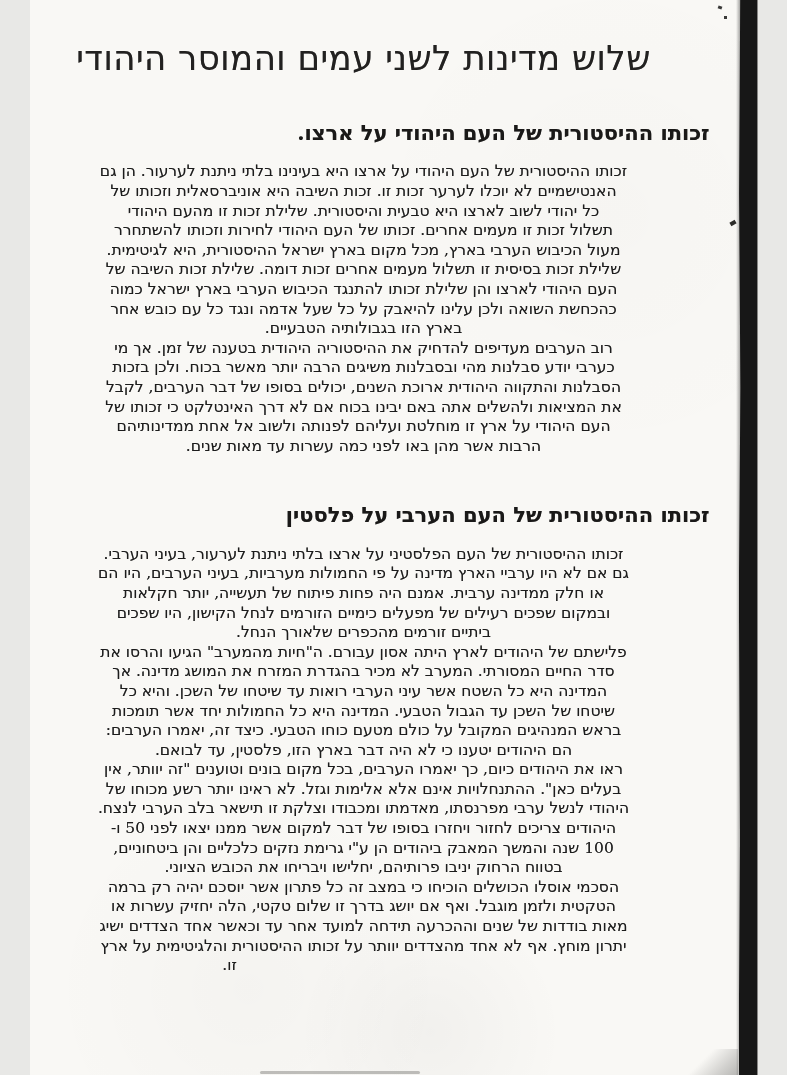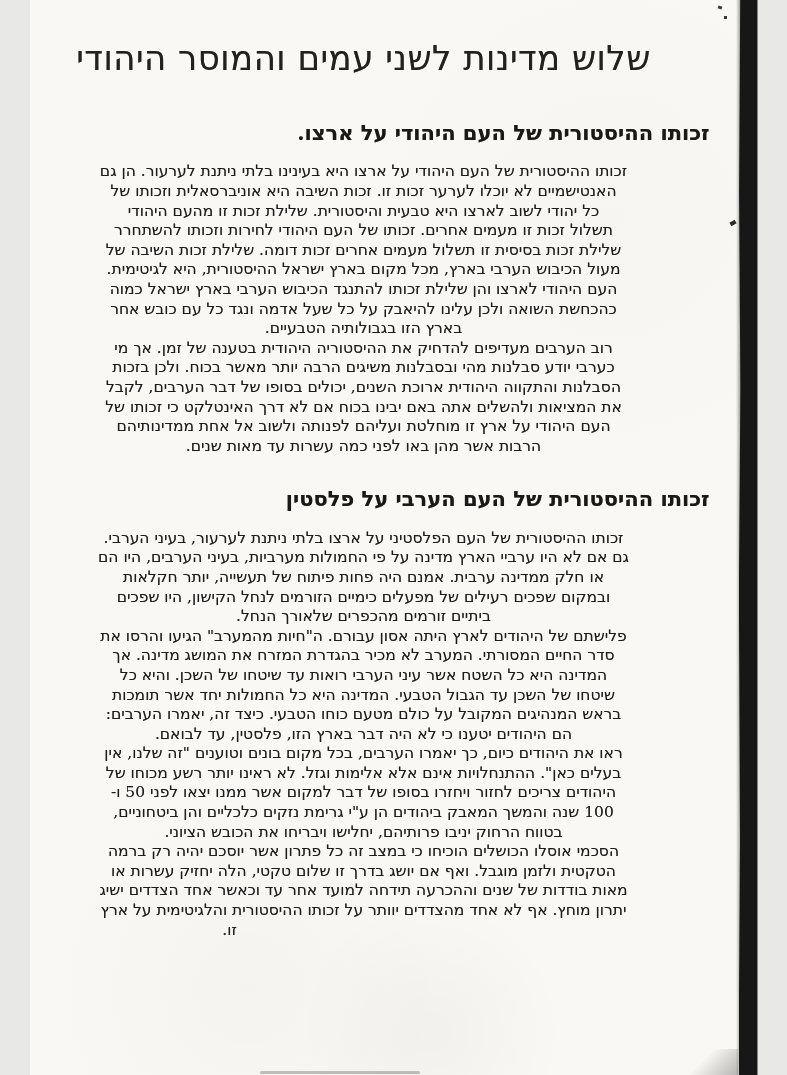--- a/index.html
+++ b/index.html
@@ -38,21 +38,21 @@
     text-shadow: 0 0 0.5px rgba(20,20,20,0.55);
   }
   .section-heading {
     font-size: 21px;
     font-weight: bold;
     text-align: right;
     color: #1a1918;
     text-shadow: 0 0 0.4px rgba(20,20,20,0.5);
   }
   .heading-1 { margin-top: 42px; }
-  .heading-2 { margin-top: 30px; }
+  .heading-2 { margin-top: 46px; }
   .paragraphs { margin-top: 13px; }
   .paragraphs-2 { margin-top: 17px; }
   .paragraph { margin: 0; }
   .line {
     font-size: 15.5px;
     line-height: 19.6px;
     text-align: center;
     white-space: nowrap;
     text-shadow: 0 0 0.4px rgba(25,25,25,0.45);
   }
@@ -106,22 +106,22 @@
     <h1 class="doc-title">שלוש מדינות לשני עמים והמוסר היהודי</h1>
 
     <div class="section">
       <h2 class="section-heading heading-1">זכותו ההיסטורית של העם היהודי על ארצו.</h2>
       <div class="paragraphs paragraphs-1">
           <div class="paragraph">
             <div class="line">זכותו ההיסטורית של העם היהודי על ארצו היא בעינינו בלתי ניתנת לערעור. הן גם</div>
             <div class="line">האנטישמיים לא יוכלו לערער זכות זו. זכות השיבה היא אוניברסאלית וזכותו של</div>
             <div class="line">כל יהודי לשוב לארצו היא טבעית  והיסטורית. שלילת זכות זו מהעם היהודי</div>
             <div class="line">תשלול זכות זו מעמים אחרים. זכותו של העם היהודי לחירות וזכותו להשתחרר</div>
+            <div class="line">מעול הכיבוש הערבי בארץ, מכל מקום בארץ ישראל ההיסטורית, היא לגיטימית.</div>
             <div class="line">שלילת זכות בסיסית זו תשלול מעמים אחרים זכות דומה. שלילת זכות השיבה של</div>
-            <div class="line">מעול הכיבוש הערבי בארץ, מכל מקום בארץ ישראל ההיסטורית, היא לגיטימית.</div>
             <div class="line">העם היהודי לארצו והן שלילת זכותו להתנגד הכיבוש הערבי בארץ ישראל כמוה</div>
             <div class="line">כהכחשת השואה ולכן עלינו להיאבק על כל שעל אדמה ונגד כל עם כובש אחר</div>
             <div class="line">בארץ הזו בגבולותיה הטבעיים.</div>
           </div>
           <div class="paragraph">
             <div class="line">רוב הערבים מעדיפים להדחיק את ההיסטוריה היהודית בטענה של זמן. אך מי</div>
             <div class="line">כערבי יודע סבלנות מהי ובסבלנות משיגים הרבה יותר מאשר בכוח. ולכן בזכות</div>
             <div class="line">הסבלנות והתקווה היהודית ארוכת השנים,  יכולים בסופו של דבר הערבים, לקבל</div>
             <div class="line">את המציאות ולהשלים אתה באם יבינו בכוח אם לא דרך האינטלקט כי זכותו של</div>
             <div class="line">העם היהודי על ארץ זו מוחלטת ועליהם לפנותה ולשוב אל אחת ממדינותיהם</div>
@@ -142,22 +142,23 @@
           </div>
           <div class="paragraph">
             <div class="line">פלישתם של היהודים לארץ היתה אסון עבורם. ה"חיות מהמערב" הגיעו והרסו את</div>
             <div class="line">סדר החיים המסורתי. המערב לא מכיר בהגדרת המזרח את המושג מדינה. אך</div>
             <div class="line">המדינה היא כל השטח אשר עיני הערבי רואות עד שיטחו של השכן. והיא כל</div>
             <div class="line">שיטחו של השכן עד הגבול הטבעי. המדינה היא כל החמולות יחד אשר תומכות</div>
             <div class="line">בראש המנהיגים המקובל על כולם מטעם כוחו הטבעי. כיצד זה, יאמרו הערבים:</div>
             <div class="line">הם היהודים יטענו כי לא היה דבר בארץ הזו, פלסטין, עד לבואם.</div>
           </div>
           <div class="paragraph">
-            <div class="line">ראו את היהודים כיום, כך יאמרו הערבים,  בכל מקום בונים וטוענים "זה שלנו, אין</div>
+            <div class="line">ראו את היהודים כיום, כך יאמרו הערבים,  בכל מקום בונים וטוענים "זה יוותר, אין</div>
             <div class="line">בעלים כאן". ההתנחלויות אינם אלא אלימות וגזל. לא ראינו יותר רשע מכוחו של</div>
+            <div class="line">היהודי לנשל ערבי מפרנסתו, מאדמתו ומכבודו וצלקת זו תישאר בלב הערבי לנצח.</div>
             <div class="line">היהודים צריכים לחזור ויחזרו בסופו של דבר למקום אשר ממנו יצאו לפני 50 ו-</div>
             <div class="line">100 שנה והמשך המאבק ביהודים הן ע"י גרימת נזקים כלכליים והן ביטחוניים,</div>
             <div class="line">בטווח הרחוק יניבו פרותיהם, יחלישו ויבריחו את הכובש הציוני.</div>
           </div>
           <div class="paragraph">
             <div class="line">הסכמי אוסלו הכושלים הוכיחו כי במצב זה כל פתרון אשר יוסכם יהיה רק ברמה</div>
             <div class="line">הטקטית ולזמן מוגבל. ואף אם יושג בדרך זו שלום טקטי, הלה יחזיק עשרות או</div>
             <div class="line">מאות בודדות של שנים וההכרעה תידחה למועד אחר עד וכאשר אחד הצדדים ישיג</div>
             <div class="line">יתרון מוחץ. אף לא אחד מהצדדים יוותר על זכותו ההיסטורית והלגיטימית על ארץ</div>
             <div class="line indent-deep">זו.</div>

